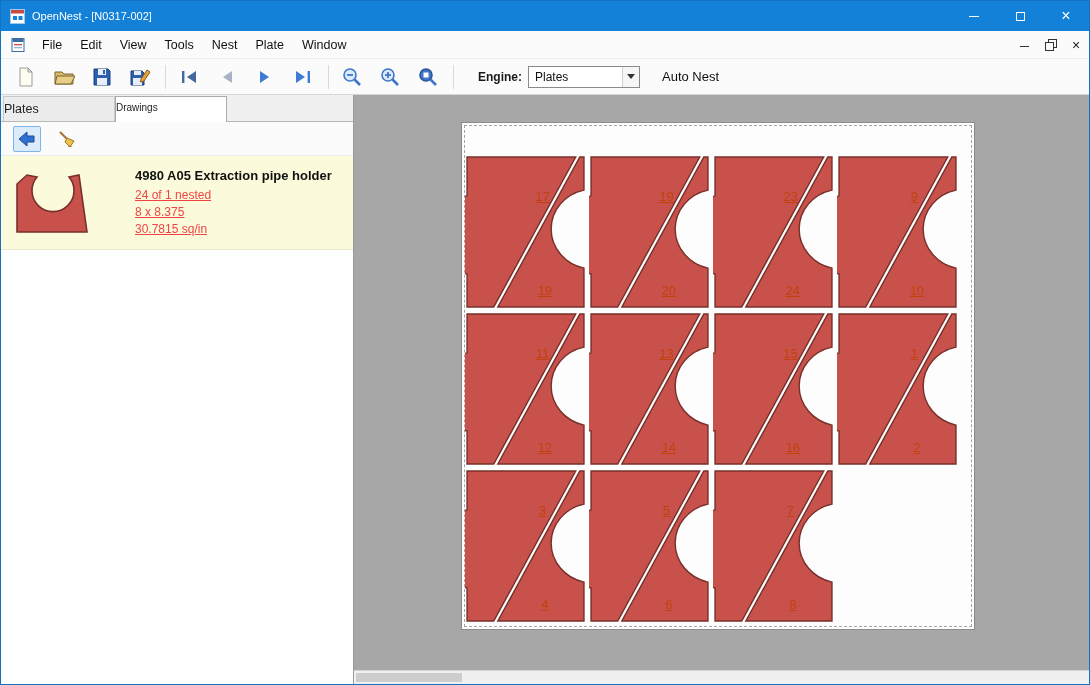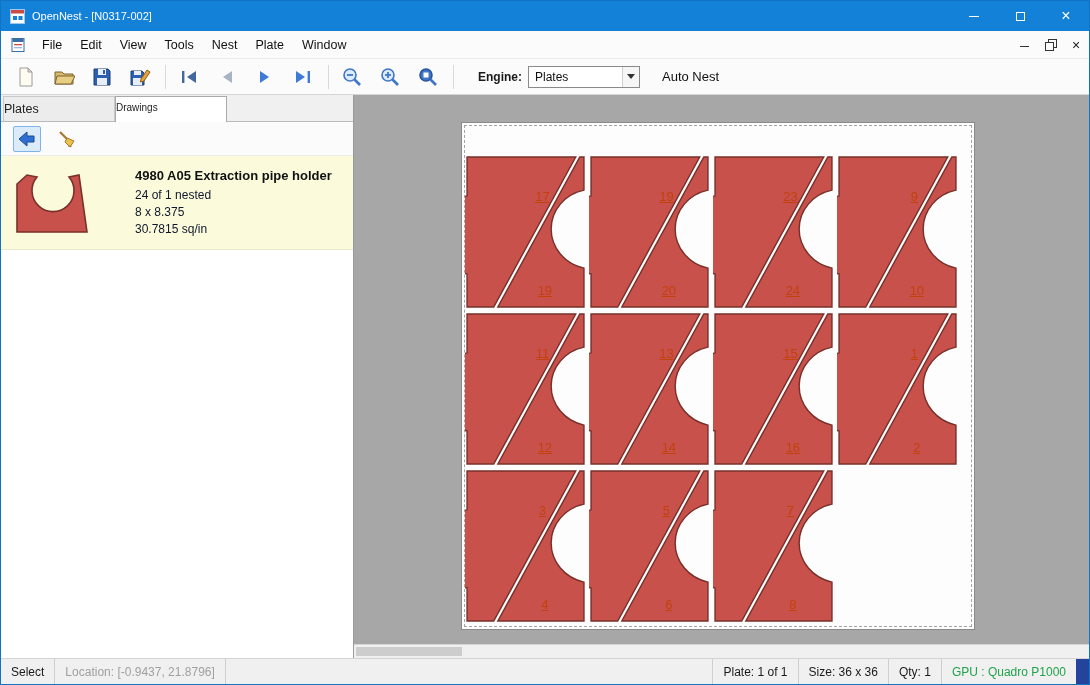--- a/index.html
+++ b/index.html
@@ -51,21 +51,21 @@
   .tabstrip{ flex:0 0 27px; background:#f0f0f0; display:flex; align-items:flex-end; padding-left:2px; border-bottom:1px solid #b9b9b9; }
   .tab{ padding:5px 0 5px; width:112px; font-size:12.5px; border:1px solid #c9c9c9; border-bottom:none; background:#ececec; color:#222; position:relative; }
   .tab.active{ background:#fff; border-color:#a9a9a9; height:26px; z-index:2; margin-bottom:-1px; font-size:10px; }
   .panel-toolbar{ flex:0 0 34px; background:#fbfbfb; display:flex; align-items:center; padding-left:12px; border-bottom:1px solid #ececec; }
   .pt-btn{ width:28px; height:26px; display:flex; align-items:center; justify-content:center; margin-right:12px; border-radius:2px; }
   .pt-btn.sel{ border:1px solid #7eb4ea; background:#dcebfa; }
   .drawing-item{ flex:0 0 94px; background:#fbfbdc; display:flex; align-items:center; padding:6px 8px; border-bottom:1px solid #e9e9cf;gap:32px; }
   .thumb-wrap{ flex:0 0 86px; display:flex; align-items:center; justify-content:center; }
   .drawing-text{ margin-left:8px; }
   .drawing-text .d-title{ font-size:13px; font-weight:bold; color:#111; margin-bottom:4px; }
-  .drawing-text .d-line{ font-size:12px; color:#0f172a; line-height:17px; }
+  .drawing-text .d-line{ font-size:12px; color:#ef4444; line-height:17px;text-decoration:underline; }
   .panel-rest{ flex:1; background:#fff; }
 
   
   .canvas{ flex:1 1 auto; position:relative; background:#a7a7a7; overflow:hidden; }
   .plate{ position:absolute; left:107px; top:27px; width:514px; height:508px; background:#fdfdfd; border:1px solid #8a8a8a; }
   .plate::after{ content:""; position:absolute; inset:2px; border:1px dashed #a3a3a3; pointer-events:none; }
   .nest-grid{
     position:absolute; left:3px; top:32px;
     display:grid; grid-template-columns:repeat(4,121px); grid-auto-rows:154px; gap:3px;
   }
@@ -376,24 +376,14 @@
     <span class="plbl bot">8</span>
   </div>
 </div>
       </div>
       <div class="hscroll">
         <div class="thumb"></div>
       </div>
     </div>
   </div>
 
-  <div class="statusbar">
-    <span class="sb-cell sb-mode">Select</span>
-    <span class="sb-cell sb-loc">Location: [-0.9437, 21.8796]</span>
-    <span class="sb-fill"></span>
-    <span class="sb-cell sb-right">Plate: 1 of 1</span>
-    <span class="sb-cell sb-right">Size: 36 x 36</span>
-    <span class="sb-cell sb-right">Qty: 1</span>
-    <span class="sb-cell sb-right sb-gpu">GPU : Quadro P1000</span>
-    <span class="grip"></span>
-  </div>
 
 </div>
 
 </body></html>

